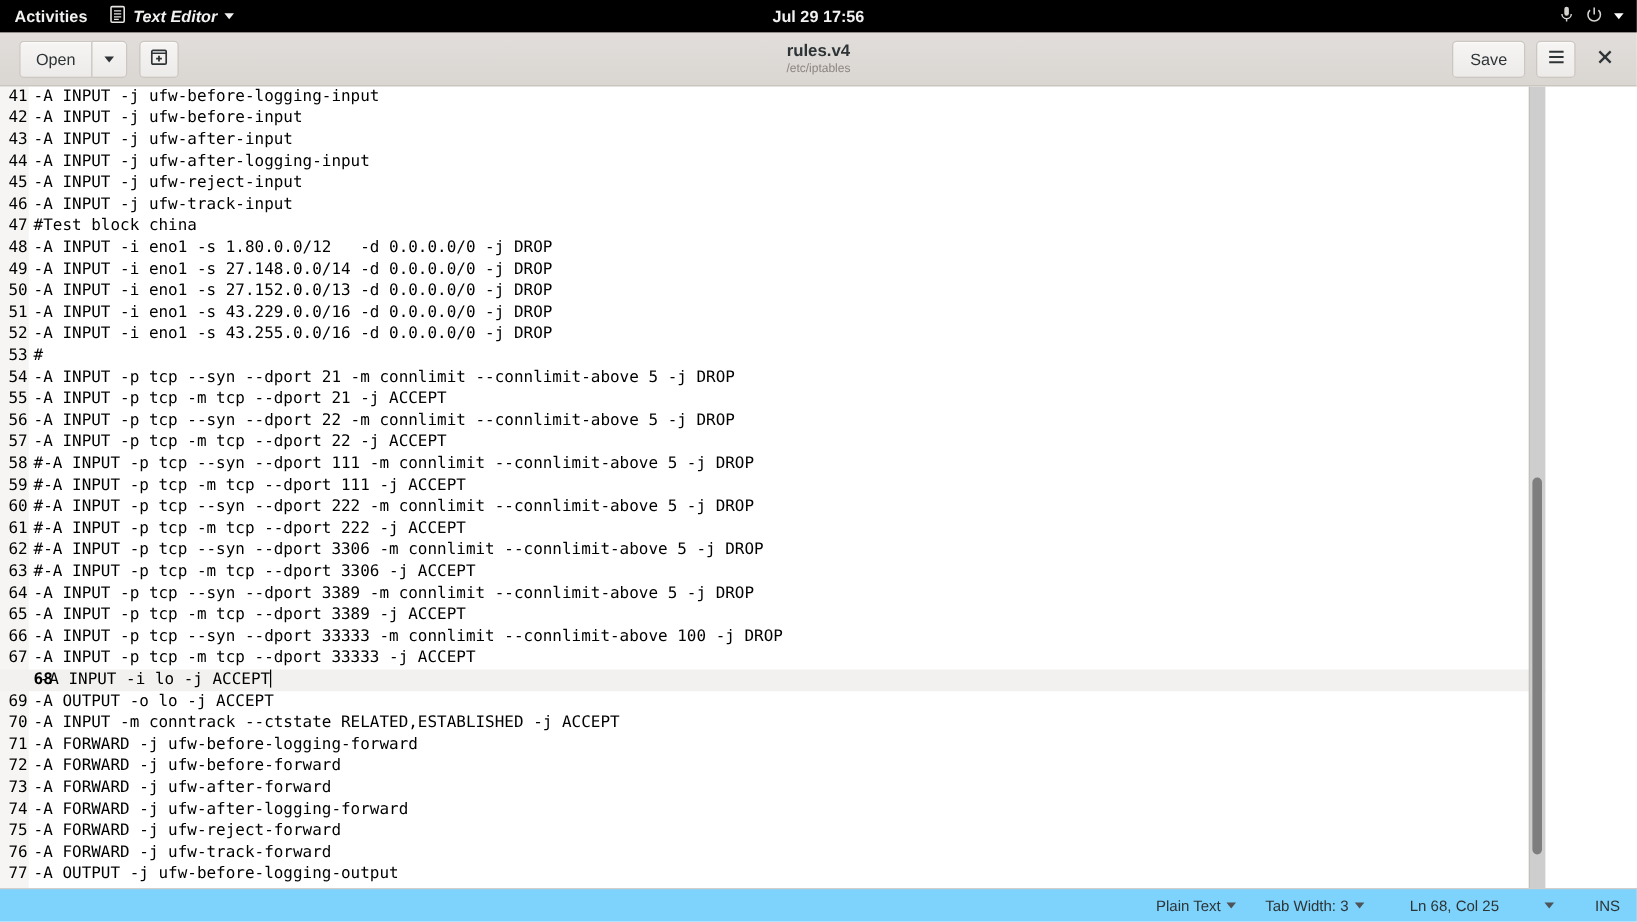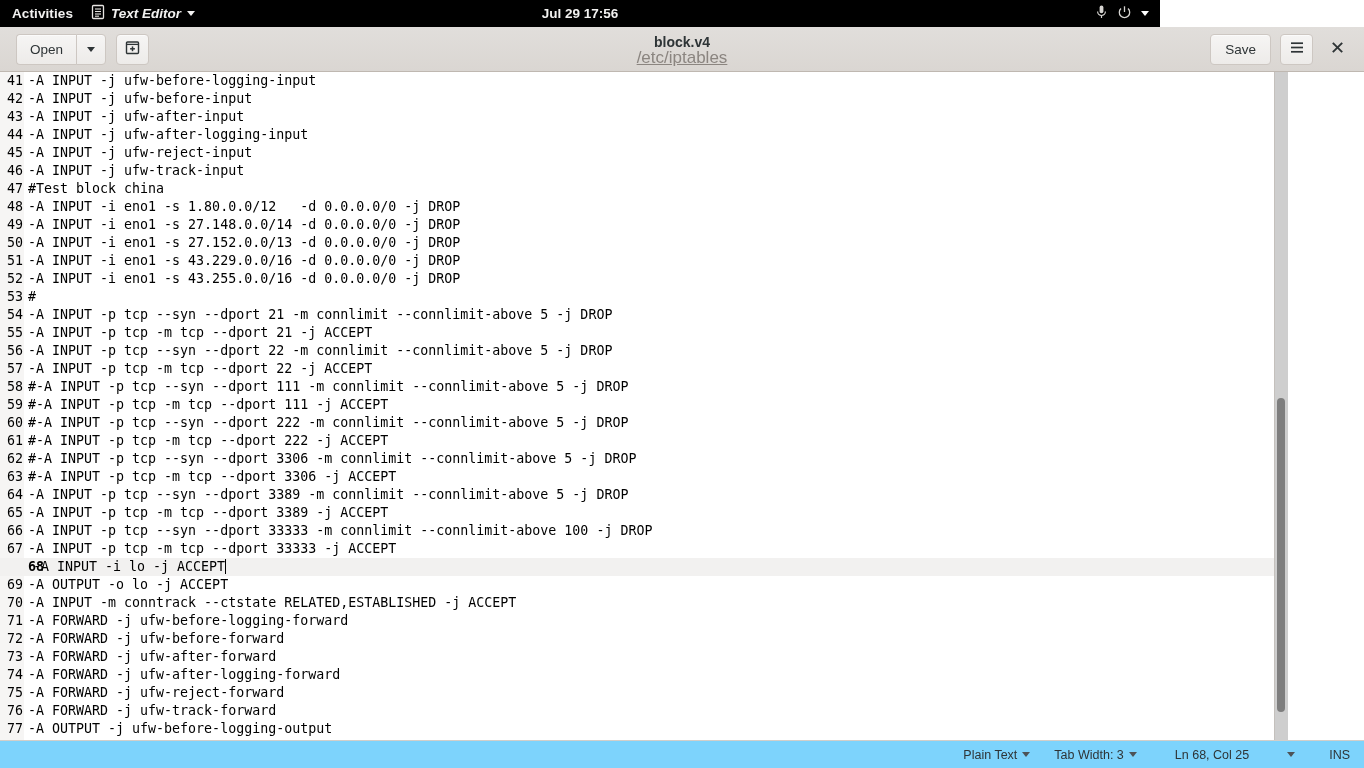--- a/index.html
+++ b/index.html
@@ -6,21 +6,21 @@
   html, body {
     width: 1364px; height: 768px;
     overflow: hidden;
     background: #ffffff;
     font-family: "Liberation Sans", sans-serif;
   }
 
   
   #gnome-panel {
     position: absolute; top: 0; left: 0;
-    width: 1160px; height: 27px;
+    width: 1364px; height: 27px;
     background: #000000;
     color: #ffffff;
     display: flex; align-items: center;
     font-size: 13.5px; font-weight: bold;
     z-index: 50;
   }
   #panel-activities {
     padding: 0 10px 0 12px;
     height: 27px; line-height: 27px;
     color: #f2f1f0;
@@ -91,23 +91,22 @@
   #title-block {
     position: absolute; left: 0; right: 0;
     text-align: center;
     pointer-events: none;
   }
   #doc-title {
     font-size: 14px; font-weight: bold; color: #2e3436;
     line-height: 17px;
   }
   #doc-subtitle {
-    font-size: 17px; color: #8b8580;
+    font-size: 10px; color: #8b8580;
     line-height: 14px;
-    text-decoration: underline;
   }
   #header-right {
     margin-left: auto;
     display: flex; align-items: center; gap: 9px;
     position: relative; z-index: 2;
   }
   #save-button { padding: 0 14px; }
   #hamburger-button { width: 33px; }
   #close-button {
     width: 30px; height: 30px;
@@ -257,21 +256,21 @@
       <svg width="17" height="17" viewBox="0 0 17 17">
         <rect x="2.5" y="3" width="12" height="11.5" rx="1" fill="none" stroke="#2e3436" stroke-width="1.4"></rect>
         <line x1="2.5" y1="5.4" x2="14.5" y2="5.4" stroke="#2e3436" stroke-width="1.3"></line>
         <line x1="8.5" y1="7.4" x2="8.5" y2="12.2" stroke="#2e3436" stroke-width="1.5"></line>
         <line x1="6.1" y1="9.8" x2="10.9" y2="9.8" stroke="#2e3436" stroke-width="1.5"></line>
       </svg>
     </span>
   </div>
 
   <div id="title-block">
-    <div id="doc-title">block.v4</div>
+    <div id="doc-title">rules.v4</div>
     <div id="doc-subtitle">/etc/iptables</div>
   </div>
 
   <div id="header-right">
     <div class="btn" id="save-button">
       <span>Save</span>
     </div>
     <div class="btn" id="hamburger-button">
       <span>
         <svg width="16" height="13" viewBox="0 0 16 13">

